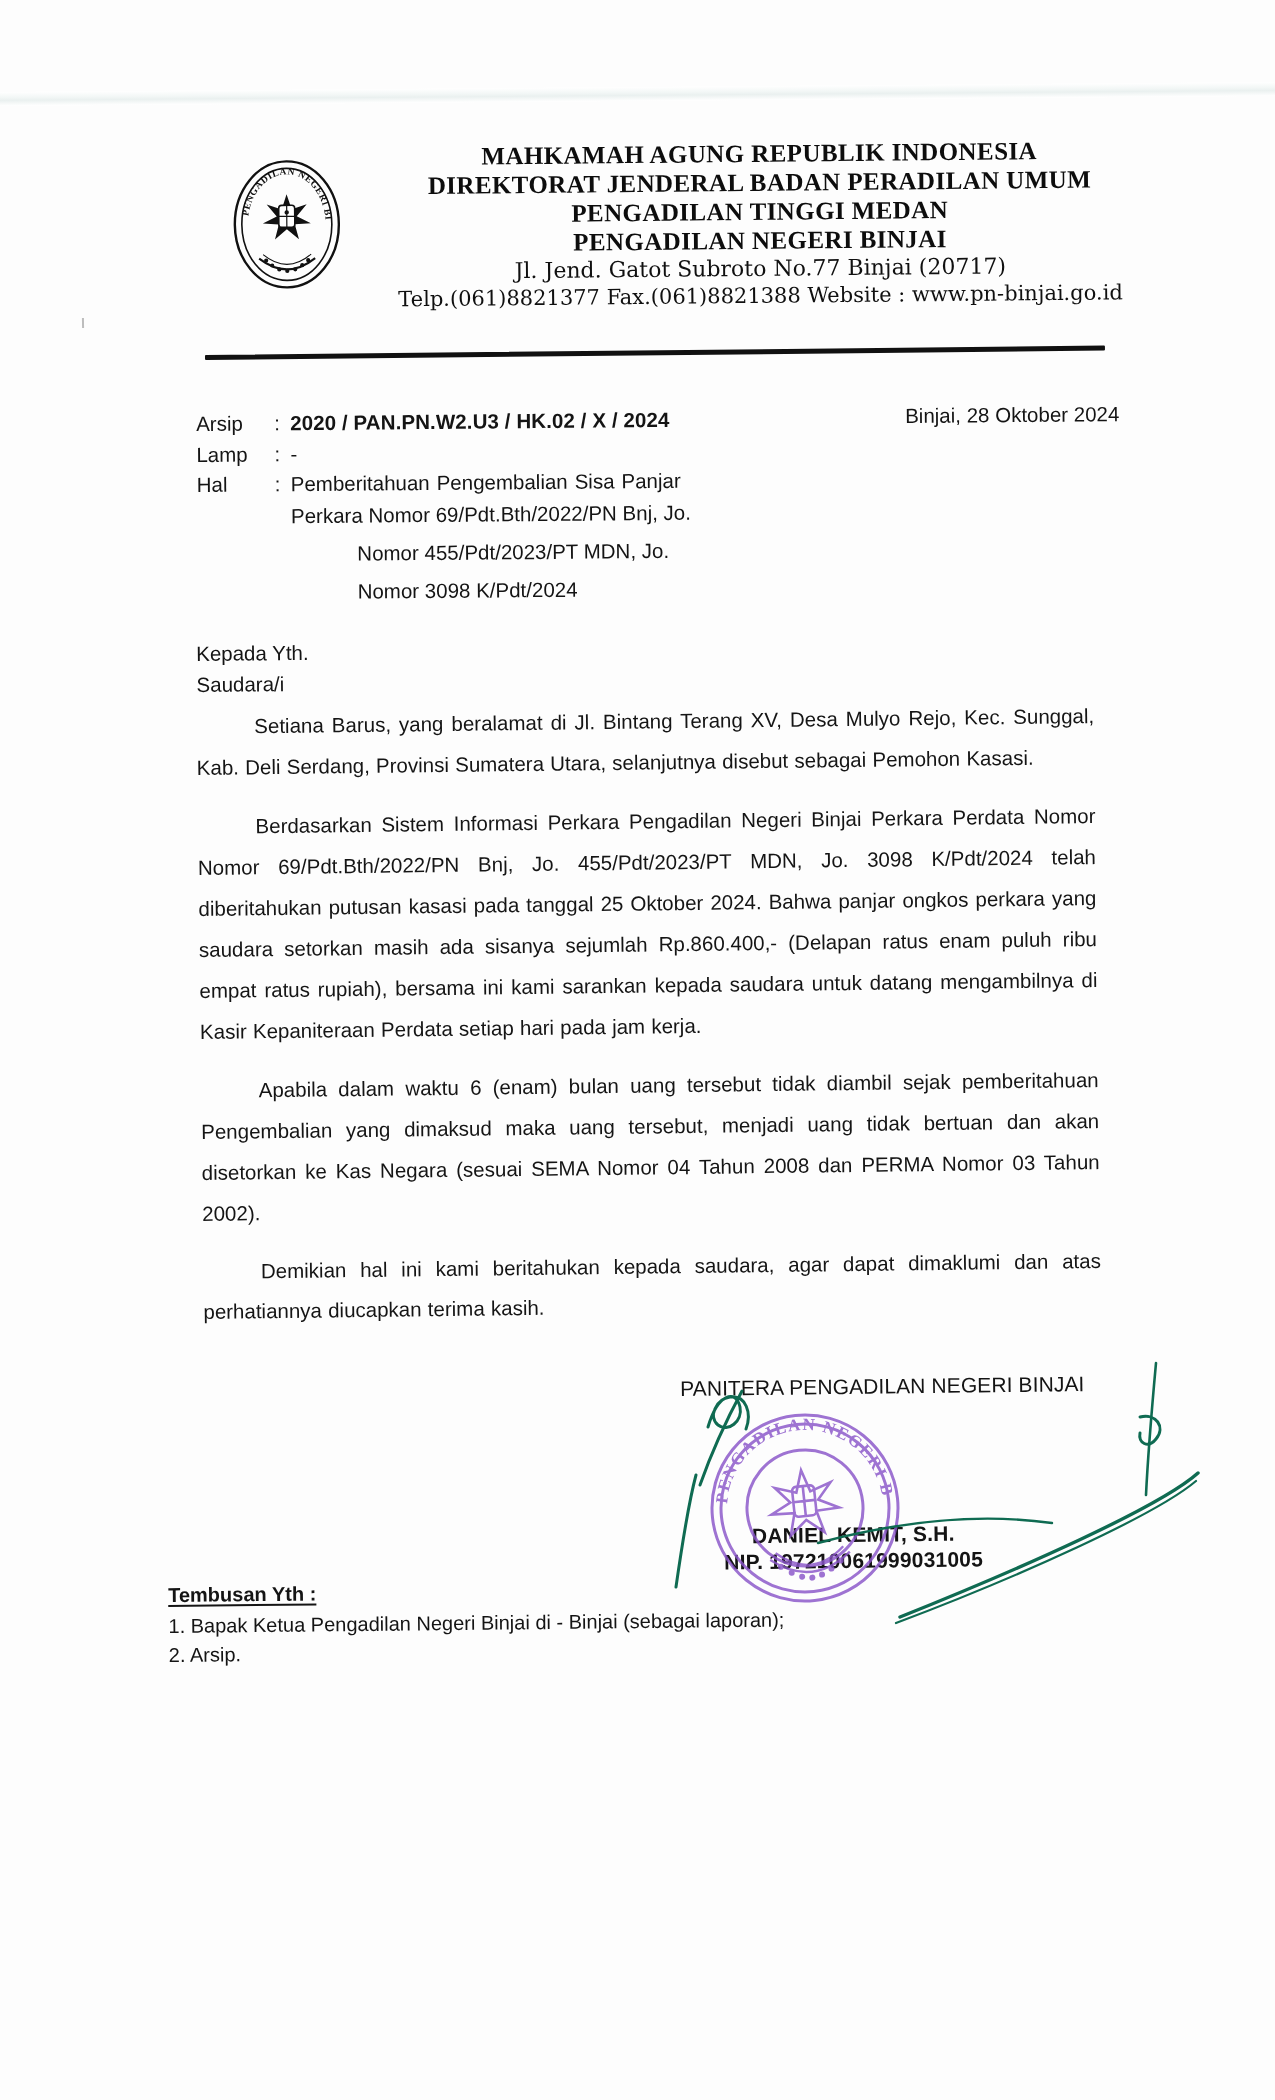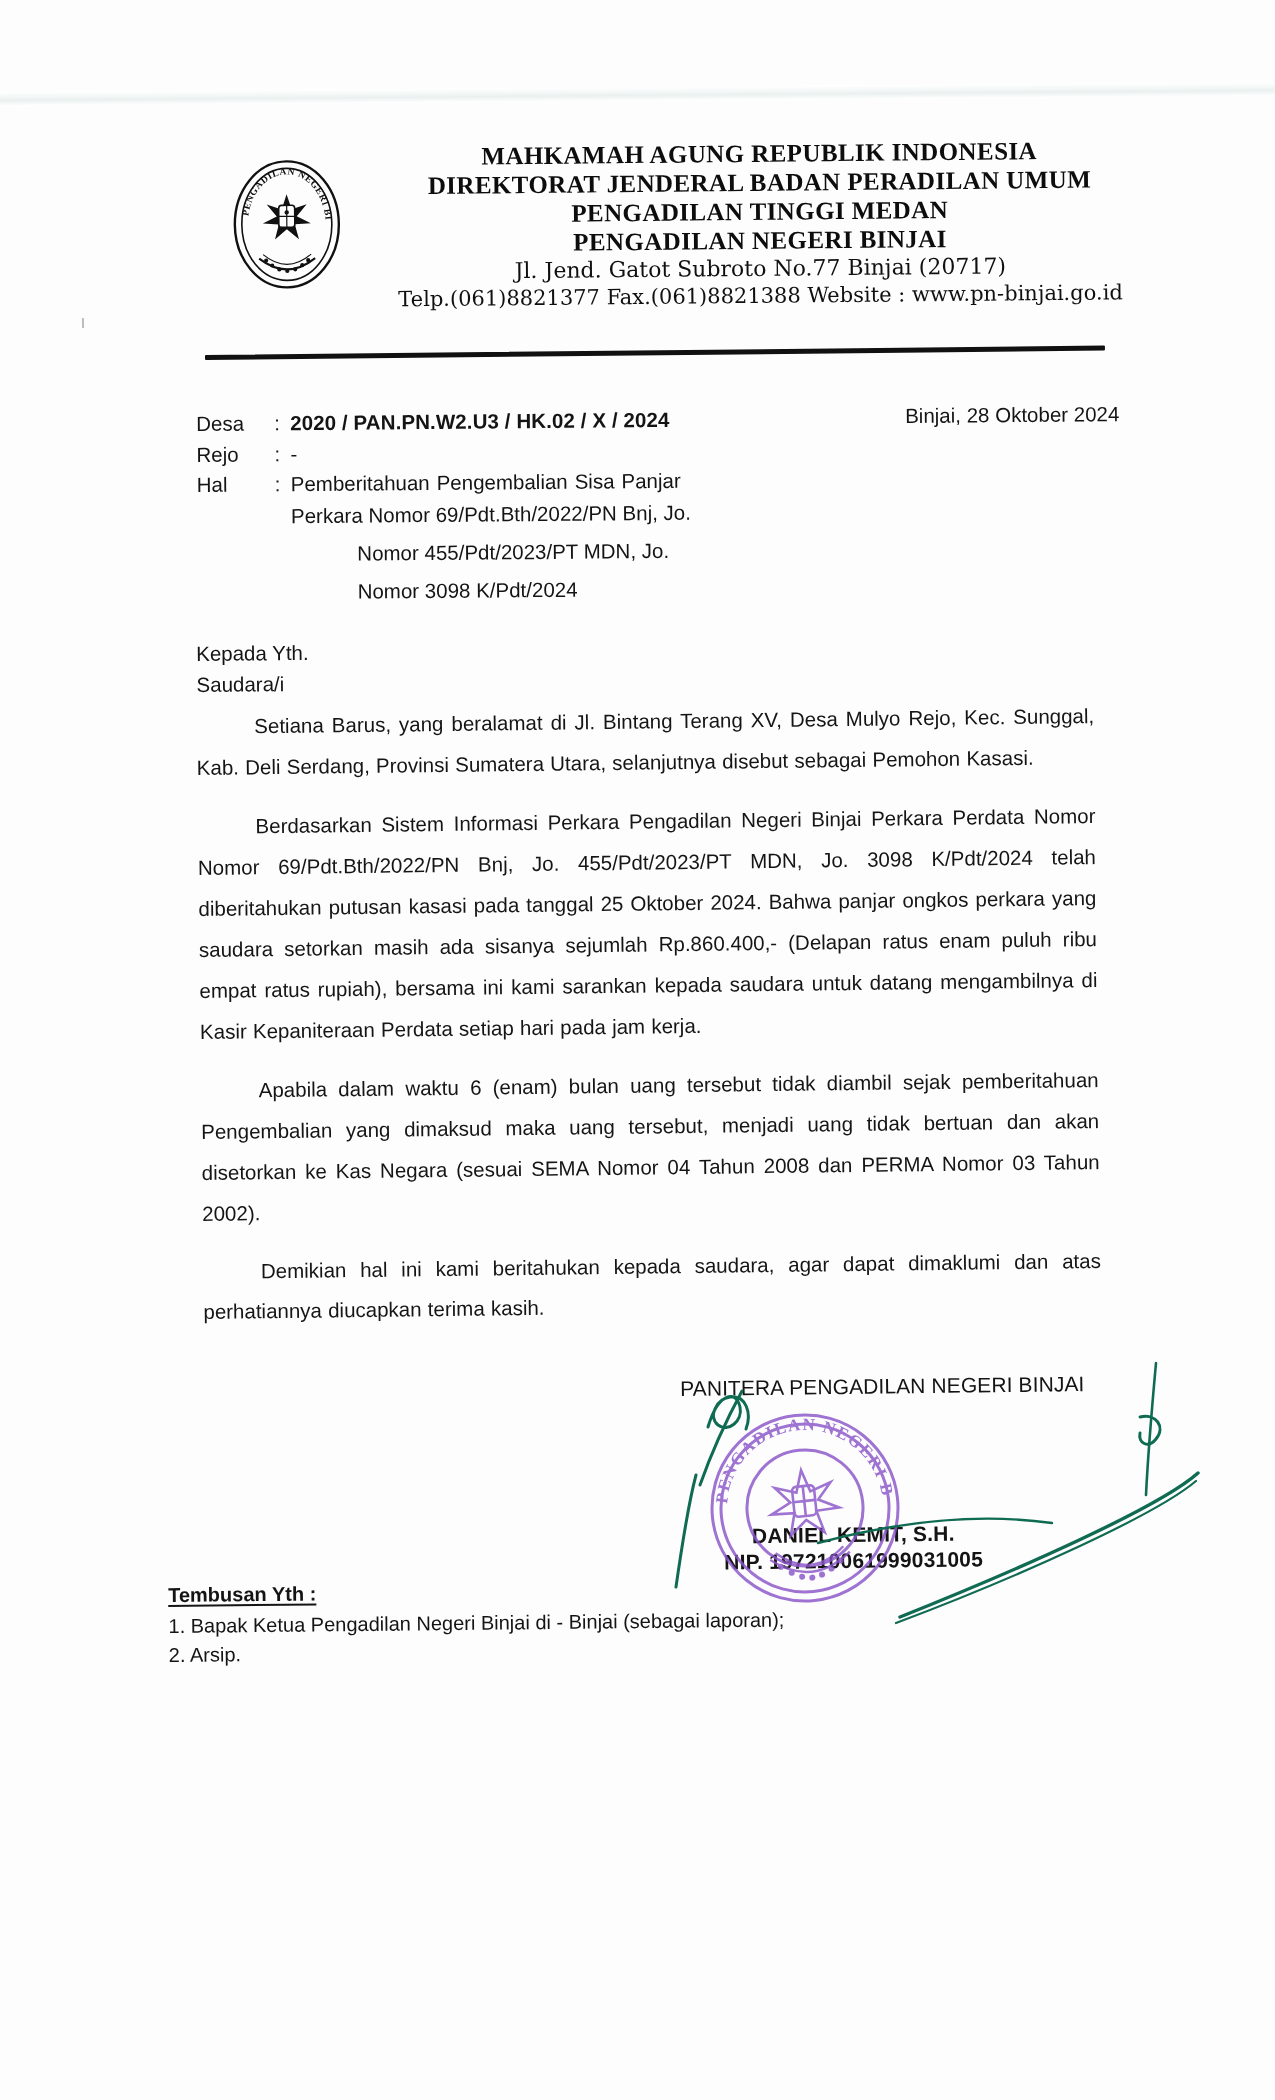--- a/index.html
+++ b/index.html
@@ -213,27 +213,27 @@
       <div class="hl5">Jl. Jend. Gatot Subroto No.77 Binjai (20717)</div>
       <div class="hl6">Telp.(061)8821377 Fax.(061)8821388 Website : www.pn-binjai.go.id</div>
     </div>
   </div>
 
   <div class="rule"></div>
 
   <div class="meta">
 
     <div class="meta-row">
-      <div class="meta-label">Desa</div>
+      <div class="meta-label">Arsip</div>
       <div class="meta-colon">:</div>
       <div class="meta-val bold">2020 / PAN.PN.W2.U3 / HK.02 / X / 2024</div>
     </div>
 
     <div class="meta-row">
-      <div class="meta-label">Rejo</div>
+      <div class="meta-label">Lamp</div>
       <div class="meta-colon">:</div>
       <div class="meta-val">-</div>
     </div>
 
     <div class="hal-wrap">
       <div class="meta-label">Hal</div>
       <div class="meta-colon">:</div>
       <div class="hal-body">
         <div class="hal-l1">Pemberitahuan Pengembalian Sisa Panjar</div>
         <div class="hal-l2">Perkara Nomor 69/Pdt.Bth/2022/PN Bnj, Jo.</div>

